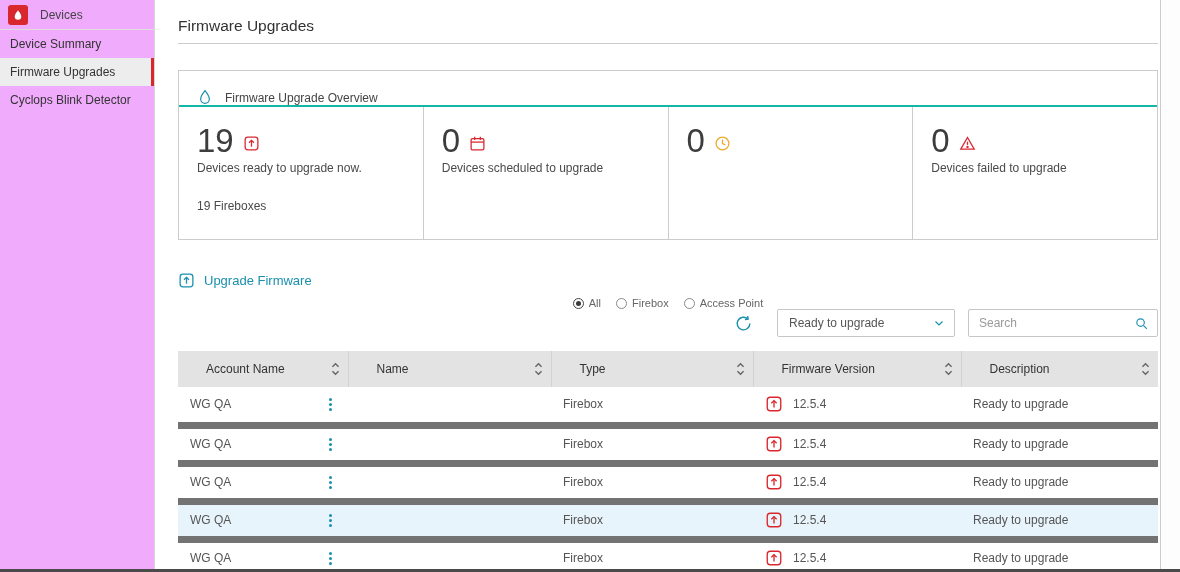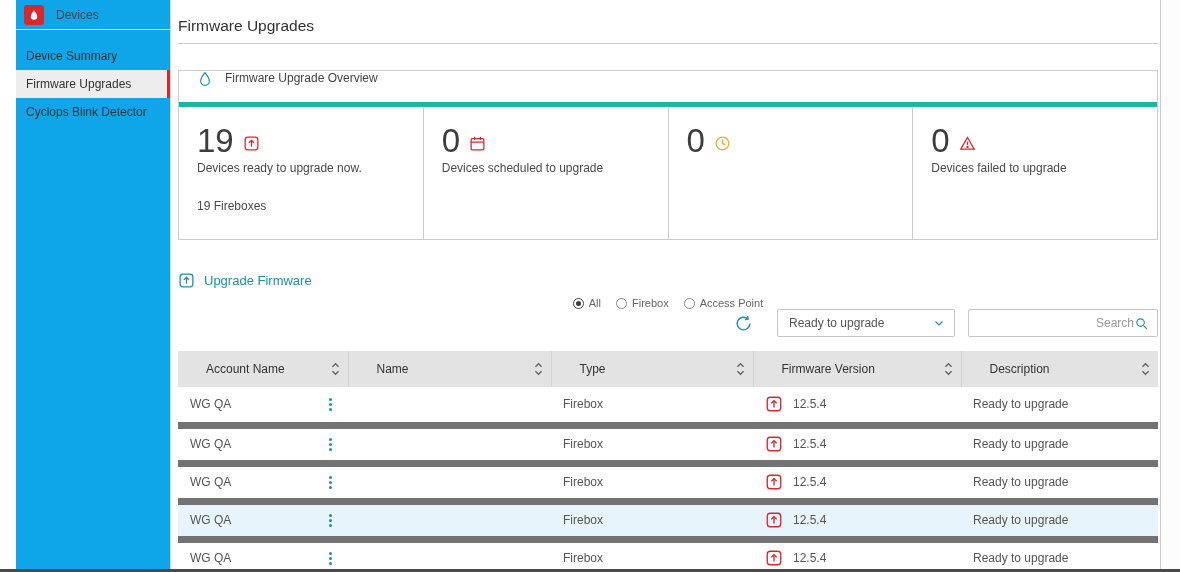--- a/index.html
+++ b/index.html
@@ -6,41 +6,41 @@
   html,body { width:1180px; height:572px; overflow:hidden; background:#fff;
     font-family:"Liberation Sans","DejaVu Sans",sans-serif; font-size:12px; color:#444; }
   .screen { position:relative; width:1180px; height:572px; background:#fff; }
 
   
   .right-rail { position:absolute; top:0; right:0; width:20px; height:100%;
     border-left:1px solid #ccc; background:#fdfdfd; }
   .bottom-edge { position:absolute; left:0; bottom:0; width:100%; height:3px; background:#4a4a4a; }
 
   
-  .sidebar { position:absolute; left:16px; top:0; bottom:0; width:155px;
-    border-right:1px solid #d5d5d5; background:#0ea5e9; }
+  .sidebar { position:absolute; left:0; top:0; bottom:0; width:155px;
+    border-right:1px solid #d5d5d5; background:#f0abfc; }
   .brand-row { height:30px; display:flex; align-items:center; gap:12px;
     padding-left:8px; border-bottom:1px solid #ddd; }
   .logo-box { width:20px; height:20px; background:#d9272e; border-radius:3px;
     display:flex; align-items:center; justify-content:center; }
-  .nav { margin-top:12px; }
+  .nav { }
   .nav-item { position:relative; height:28px; line-height:28px; padding-left:10px;
     color:#333; font-size:12px; cursor:pointer; }
   .nav-item.active { background:#ededed; }
   .nav-item .active-bar { position:absolute; right:0; top:0; bottom:0; width:3px; background:#d9272e; }
 
   
   .main { position:absolute; left:156px; top:0; right:20px; bottom:0; padding:0 2px 0 22px; }
   .page-title { margin-top:16px; font-size:15.5px; line-height:19px; color:#333; font-weight:400; }
   .title-rule { border:0; border-top:1px solid #ccc; margin-top:8px; }
 
   
   .card { margin-top:26px; border:1px solid #ccc; background:#fff; }
-  .card-header { height:36px; display:flex; align-items:flex-start; gap:12px;
-    padding-left:18px; border-bottom:5px solid #14b8a6; color:#444; font-size:12px; }
+  .card-header { height:36px; display:flex; align-items:flex-end; gap:12px;
+    padding-left:18px; border-bottom:2px solid #14b8a6; color:#444; font-size:12px; }
   .stats { display:flex; }
   .stat { flex:1; padding:16px 18px 14px 18px; border-right:1px solid #ccc; min-height:132px; }
   .stat:last-child { border-right:none; }
   .stat-value-row { display:flex; align-items:center; gap:9px; }
   .stat-value { font-size:33px; line-height:36px; color:#3d3d3d; font-weight:400; }
   .stat-icon { margin-top:4px; }
   .stat-label { margin-top:2px; color:#4a4a4a; font-size:12px; }
   .stat-sub { margin-top:24px; color:#4a4a4a; font-size:12px; }
 
   
@@ -54,21 +54,21 @@
   .radio-item.checked .radio-dot { border-color:#444; }
   .radio-item.checked .radio-dot::after { content:""; width:5px; height:5px; border-radius:50%; background:#3a3a3a; }
   .toolbar-right { margin-left:auto; display:flex; align-items:center; }
   .refresh-btn { margin-right:24px; cursor:pointer; display:flex; align-items:center; }
   .dropdown { width:178px; height:28px; border:1px solid #c6c6c6; border-radius:2px;
     display:flex; align-items:center; justify-content:space-between; padding:0 9px 0 11px;
     color:#555; font-size:12px; cursor:pointer; background:#fff; }
   .searchbox { width:190px; height:28px; border:1px solid #c6c6c6; border-radius:2px;
     margin-left:13px; display:flex; align-items:center; padding:0 8px 0 10px; background:#fff; }
   .searchbox input { flex:1; border:none; outline:none; font-size:12px; color:#555;
-    font-family:inherit; background:transparent;text-align:right; }
+    font-family:inherit; background:transparent; }
   .searchbox input::placeholder { color:#9a9a9a; }
 
   
   table { margin-top:14px; width:980px; border-collapse:collapse; table-layout:fixed; }
   thead th { background:#e3e3e3; height:36px; font-weight:400; font-size:12px; color:#333;
     text-align:left; padding:0 8px 0 28px; border-left:1px solid #d2d2d2; cursor:pointer; }
   thead th:first-child { border-left:none; }
   .th-inner { display:flex; align-items:center; justify-content:space-between; }
   tbody td { height:38px; border-bottom:7px solid #737373; padding:0 10px 0 12px;
     font-size:12px; color:#555; background:#fff; }

